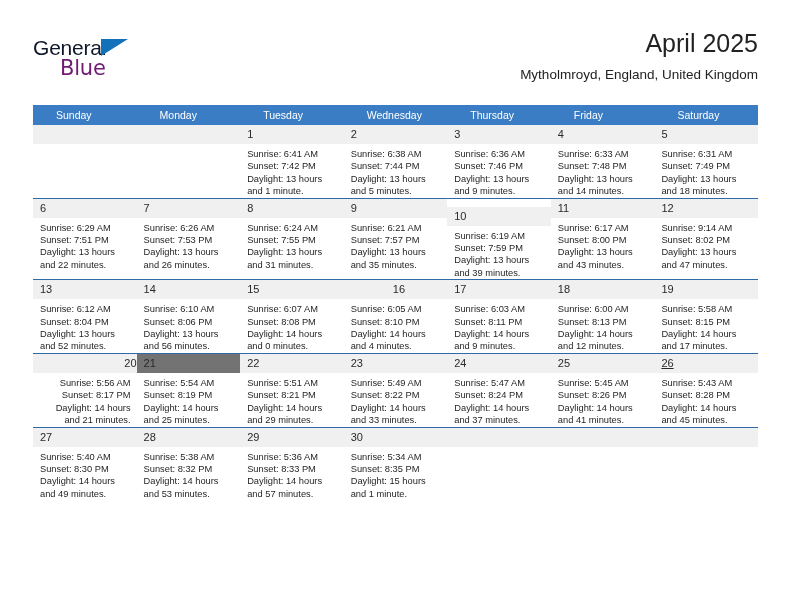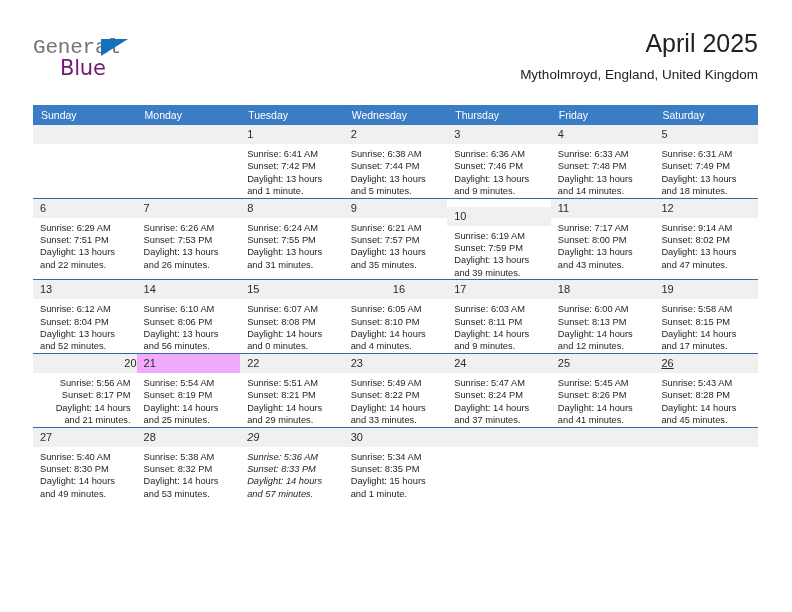--- a/index.html
+++ b/index.html
@@ -35,22 +35,22 @@
     top: 8px;
     width: 180px;
     height: 52px;
   }
   .logo-general {
     position: absolute;
     left: 0;
     top: 0;
     font-size: 21px;
     letter-spacing: -0.2px;
-    color: #737373;
-    font-family: Liberation Mono, monospace;
+    color: #0f172a;
+    font-family: Liberation Sans, sans-serif;
   }
   .logo-triangle {
     position: absolute;
     left: 68px;
     top: 3px;
     width: 0;
     height: 0;
     border-left: 27px solid #1271b8;
     border-bottom: 17px solid transparent;
   }
@@ -91,21 +91,21 @@
     width: 725px;
     border-collapse: collapse;
     table-layout: fixed;
   }
   .calendar th {
     background: #3b7dc4;
     color: #ffffff;
     font-size: 10.5px;
     font-weight: normal;
     text-align: left;
-    padding: 4px 0 4px 8px;
+    padding: 4px 0 4px 23px;
     height: 12px;
     border: none;
   }
   .calendar td {
     vertical-align: top;
     padding: 0;
     border: none;
     border-top: 1.3px solid #2f6aa8;
     height: 72px;
     background: #ffffff;
@@ -286,21 +286,21 @@
             <div class="details">
               <div>Sunrise: 6:19 AM</div>
               <div>Sunset: 7:59 PM</div>
               <div>Daylight: 13 hours</div>
               <div>and 39 minutes.</div>
             </div>
           </td>
           <td style="border-top-color: rgb(47, 106, 168);">
             <div class="daynum" style="background: rgb(240, 240, 240);">11</div>
             <div class="details">
-              <div>Sunrise: 7:17 AM</div>
+              <div>Sunrise: 6:17 AM</div>
               <div>Sunset: 8:00 PM</div>
               <div>Daylight: 13 hours</div>
               <div>and 43 minutes.</div>
             </div>
           </td>
           <td style="border-top-color: rgb(47, 106, 168);">
             <div class="daynum" style="background: rgb(240, 240, 240);">12</div>
             <div class="details">
               <div>Sunrise: 9:14 AM</div>
               <div>Sunset: 8:02 PM</div>
@@ -378,21 +378,21 @@
           <td style="border-top-color: rgb(47, 106, 168); text-align: right;">
             <div class="daynum" style="background: rgb(240, 240, 240);">20</div>
             <div class="details">
               <div>Sunrise: 5:56 AM</div>
               <div>Sunset: 8:17 PM</div>
               <div>Daylight: 14 hours</div>
               <div>and 21 minutes.</div>
             </div>
           </td>
           <td style="border-top-color: rgb(47, 106, 168);">
-            <div class="daynum" style="background: #f0abfc;">21</div>
+            <div class="daynum" style="background: #737373;">21</div>
             <div class="details">
               <div>Sunrise: 5:54 AM</div>
               <div>Sunset: 8:19 PM</div>
               <div>Daylight: 14 hours</div>
               <div>and 25 minutes.</div>
             </div>
           </td>
           <td style="border-top-color: rgb(47, 106, 168);">
             <div class="daynum" style="background: rgb(240, 240, 240);">22</div>
             <div class="details">
@@ -451,21 +451,21 @@
           </td>
           <td style="border-top-color: rgb(47, 106, 168);">
             <div class="daynum" style="background: rgb(240, 240, 240);">28</div>
             <div class="details">
               <div>Sunrise: 5:38 AM</div>
               <div>Sunset: 8:32 PM</div>
               <div>Daylight: 14 hours</div>
               <div>and 53 minutes.</div>
             </div>
           </td>
-          <td style="border-top-color: rgb(47, 106, 168); font-style: italic;">
+          <td style="border-top-color: rgb(47, 106, 168);">
             <div class="daynum" style="background: rgb(240, 240, 240);">29</div>
             <div class="details">
               <div>Sunrise: 5:36 AM</div>
               <div>Sunset: 8:33 PM</div>
               <div>Daylight: 14 hours</div>
               <div>and 57 minutes.</div>
             </div>
           </td>
           <td style="border-top-color: rgb(47, 106, 168);">
             <div class="daynum" style="background: rgb(240, 240, 240);">30</div>

